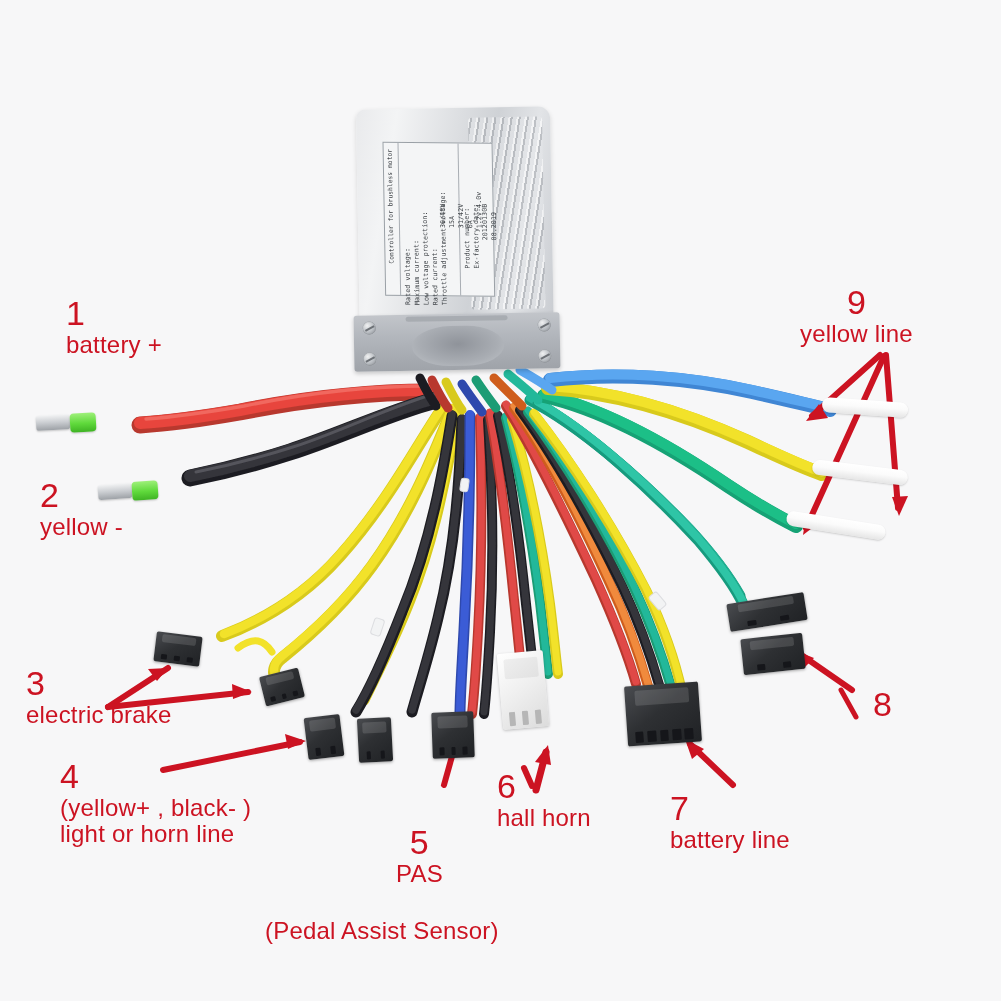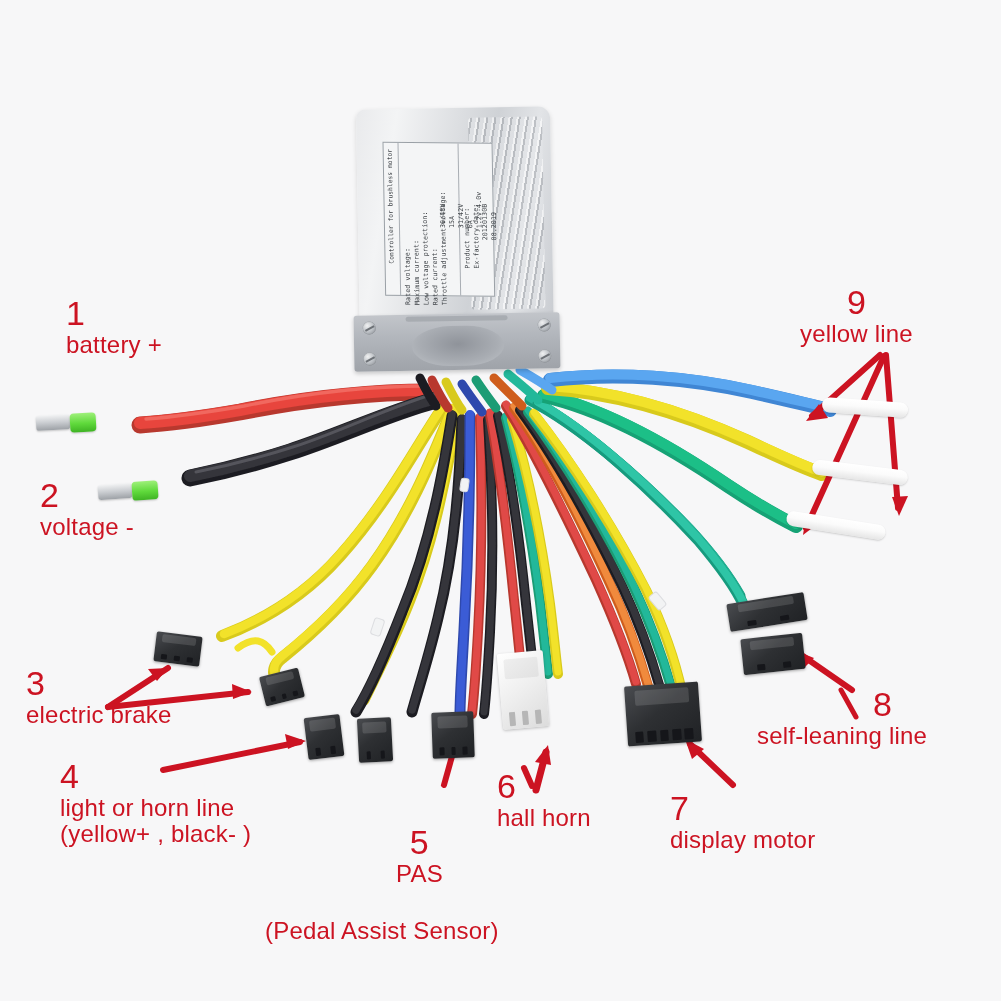--- a/index.html
+++ b/index.html
@@ -387,55 +387,54 @@
   <div class="tiewrap" style="left:652px; top:592px; transform:rotate(-40deg);"></div>
   <div class="tiewrap" style="left:460px; top:478px; transform:rotate(8deg); width:7px; height:12px;"></div>
 
   <div class="anno" style="left:66px; top:295px;">
     <span class="num">1</span>
     <span class="lbl">battery +</span>
   </div>
 
   <div class="anno" style="left:40px; top:477px;">
     <span class="num">2</span>
-    <span class="lbl">voltage -</span>
+    <span class="lbl">yellow -</span>
   </div>
 
   <div class="anno" style="left:26px; top:665px;">
     <span class="num">3</span>
     <span class="lbl">electric brake</span>
   </div>
 
   <div class="anno" style="left:60px; top:758px;">
     <span class="num">4</span>
+    <span class="lbl">(yellow+ , black- )</span>
     <span class="lbl">light or horn line</span>
-    <span class="lbl">(yellow+ , black- )</span>
   </div>
 
   <div class="anno ctr" style="left:396px; top:824px;">
     <span class="num">5</span>
     <span class="lbl">PAS</span>
   </div>
   <div class="anno" style="left:265px; top:918px;">
     <span class="lbl">(Pedal Assist Sensor)</span>
   </div>
 
   <div class="anno" style="left:497px; top:768px;">
     <span class="num">6</span>
     <span class="lbl">hall horn</span>
   </div>
 
   <div class="anno" style="left:670px; top:790px;">
     <span class="num">7</span>
-    <span class="lbl">display motor</span>
+    <span class="lbl">battery line</span>
   </div>
 
   <div class="anno" style="left:757px; top:686px;">
     <span class="num" style="margin-left:116px;">8</span>
-    <span class="lbl">self-leaning line</span>
   </div>
 
   <div class="anno ctr" style="left:800px; top:284px;">
     <span class="num">9</span>
     <span class="lbl">yellow line</span>
   </div>
 
 </div>
 
 </body></html>

